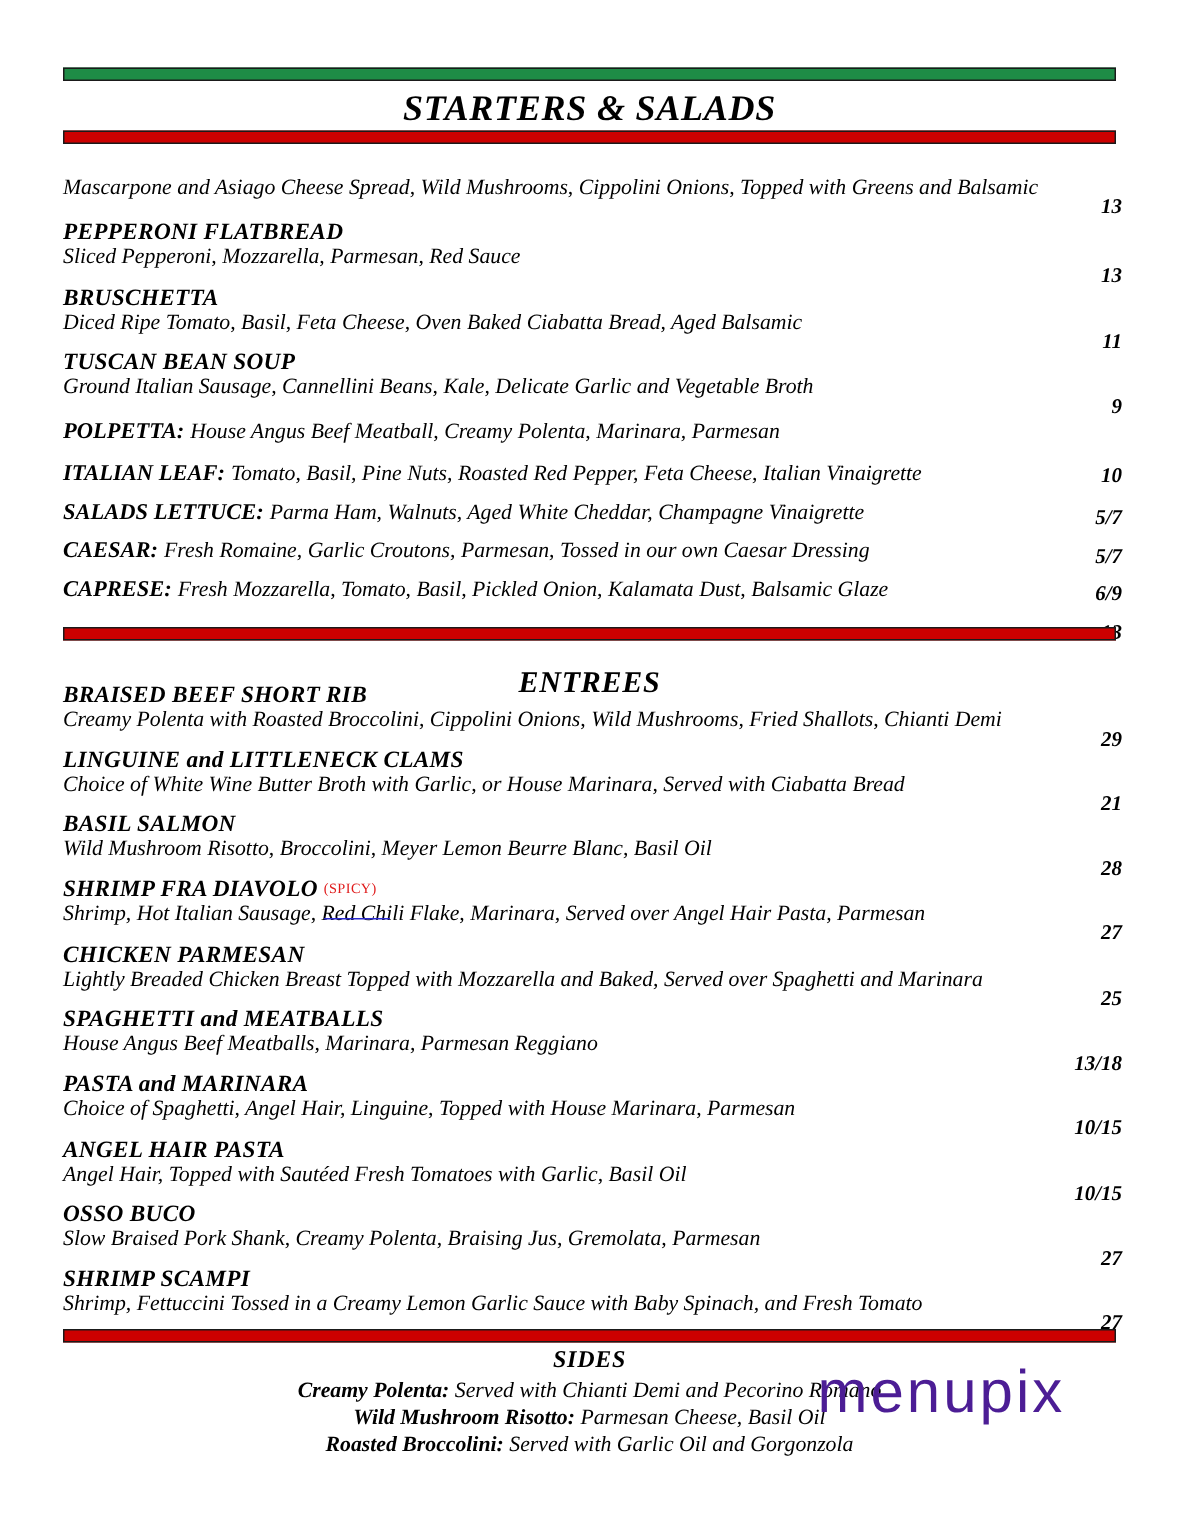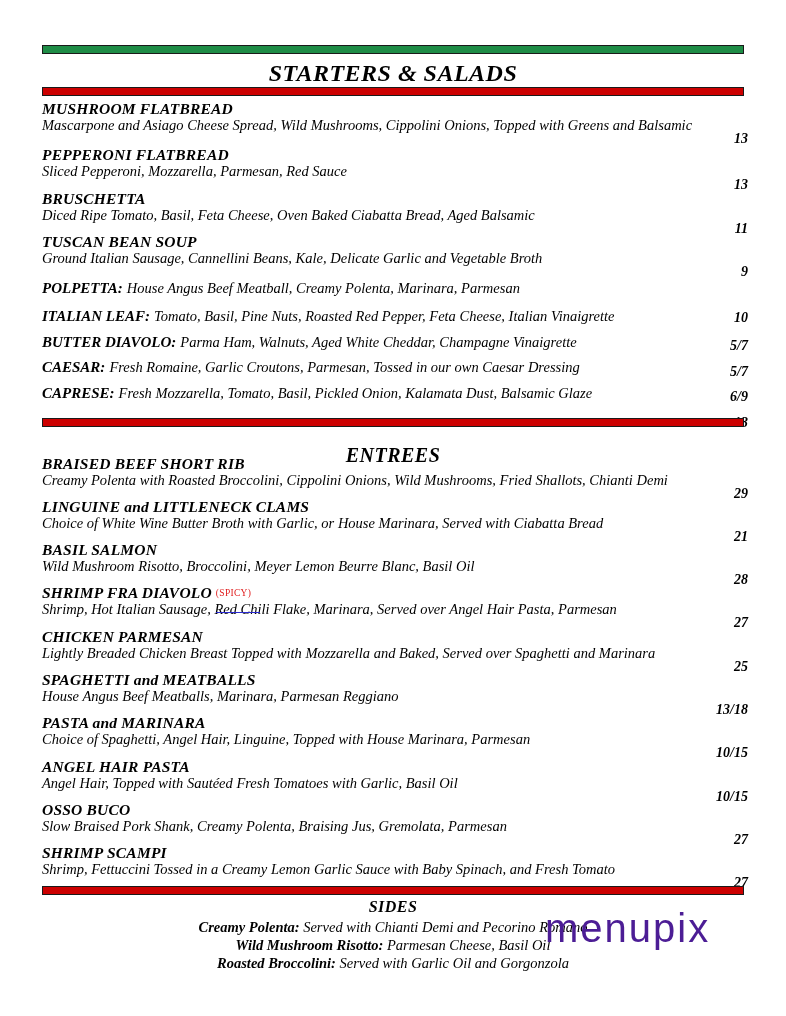--- a/index.html
+++ b/index.html
@@ -153,21 +153,20 @@
 <div class="page">
 
   <div class="watermark">menupix</div>
 
   <div class="rule green rule-green-top"></div>
   <div class="section-title title-starters">STARTERS &amp; SALADS</div>
   <div class="rule red rule-red-starters"></div>
 
   <div class="item" style="top:100px">
     <div class="item-head">
-      <span class="item-name">MUSHROOM FLATBREAD</span>
       <span class="item-price">13</span>
     </div>
     <div class="item-desc">Mascarpone and Asiago Cheese Spread, Wild Mushrooms, Cippolini Onions, Topped with Greens and Balsamic</div>
   </div>
 
   <div class="item" style="top:146px">
     <div class="item-head">
       <span class="item-name">PEPPERONI FLATBREAD</span>
       <span class="item-price">13</span>
     </div>
@@ -201,21 +200,21 @@
   <div class="item item-inline" style="top:307px">
     <div class="item-head">
       <span class="item-name-inline">ITALIAN LEAF:</span>
       <span class="item-desc-inline">Tomato, Basil, Pine Nuts, Roasted Red Pepper, Feta Cheese, Italian Vinaigrette</span>
       <span class="item-price">5/7</span>
     </div>
   </div>
 
   <div class="item item-inline" style="top:333px">
     <div class="item-head">
-      <span class="item-name-inline">BUTTER DIAVOLO:</span>
+      <span class="item-name-inline">SALADS LETTUCE:</span>
       <span class="item-desc-inline">Parma Ham, Walnuts, Aged White Cheddar, Champagne Vinaigrette</span>
       <span class="item-price">5/7</span>
     </div>
   </div>
 
   <div class="item item-inline" style="top:358px">
     <div class="item-head">
       <span class="item-name-inline">CAESAR:</span>
       <span class="item-desc-inline">Fresh Romaine, Garlic Croutons, Parmesan, Tossed in our own Caesar Dressing</span>
       <span class="item-price">6/9</span>

